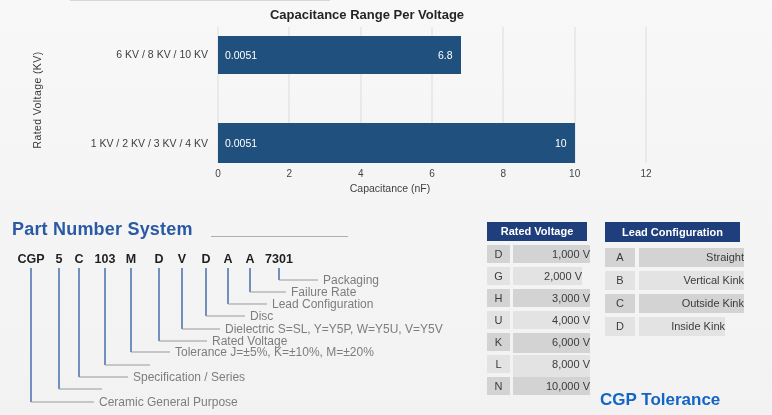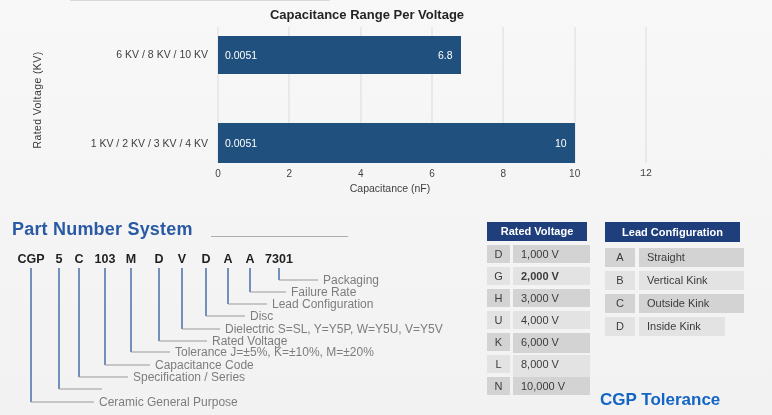--- a/index.html
+++ b/index.html
@@ -38,21 +38,21 @@
   .pn-rule{background:#aeaeae;height:1px;}
   .pn-code{font-size:12.5px;font-weight:bold;color:#1f1f1f;transform:translateX(-50%);}
   .pn-label{font-size:12px;color:#7d7d7d;white-space:nowrap;transform:translateY(-50%);}
   .pn-svg{left:0;top:0;pointer-events:none;}
 
   
   .tbl-header{
     background:#1f3e7c;color:#ffffff;font-size:11px;font-weight:bold;
     text-align:center;box-sizing:border-box;
   }
-  .cell{box-sizing:border-box;font-size:11px;color:#3b3b3b;overflow:hidden;}
+  .cell{box-sizing:border-box;font-size:11px;color:#3b3b3b;overflow:hidden;text-align:right;}
   .cell.code{text-align:center;}
   .cell.val{padding-left:8px;}
   .shade-a{background:#d3d3d3;}
   .shade-b{background:#e3e3e3;}
 
   
   .datasheet-link{
     font-size:17px;font-weight:bold;color:#1265c5;text-decoration:none;cursor:pointer;
   }
   .top-line{background:#d8d8d8;height:1px;}
@@ -85,21 +85,21 @@
       <span class="bar-label min">0.0051</span>
       <span class="bar-label max">10</span>
     </div>
 
     <span class="tick" style="left:0%;">0</span>
     <span class="tick" style="left:16.667%;">2</span>
     <span class="tick" style="left:33.333%;">4</span>
     <span class="tick" style="left:50%;">6</span>
     <span class="tick" style="left:66.667%;">8</span>
     <span class="tick" style="left:83.333%;">10</span>
-    <span class="tick" style="left:100%;font-family:Liberation Mono, monospace;">12</span>
+    <span class="tick" style="left:100%;">12</span>
   </div>
 
   <div class="abs cat-label nowrap" style="top:48px;">6 KV / 8 KV / 10 KV</div>
   <div class="abs cat-label nowrap" style="top:137px;">1 KV / 2 KV / 3 KV / 4 KV</div>
 
   <div class="abs x-axis-title nowrap" style="left:390px;top:182px;">Capacitance (nF)</div>
 
   <div class="abs pn-heading nowrap" style="left:12px;top:219px;">Part Number System</div>
   <div class="abs pn-rule" style="left:211px;top:236px;width:137px;"></div>
 
@@ -144,30 +144,29 @@
     </g>
   </svg>
 
   <span class="abs pn-label" style="left:323px;top:280px;">Packaging</span>
   <span class="abs pn-label" style="left:291px;top:292px;">Failure Rate</span>
   <span class="abs pn-label" style="left:272px;top:304px;">Lead Configuration</span>
   <span class="abs pn-label" style="left:250px;top:316px;">Disc</span>
   <span class="abs pn-label" style="left:225px;top:329px;">Dielectric S=SL, Y=Y5P, W=Y5U, V=Y5V</span>
   <span class="abs pn-label" style="left:212px;top:341px;">Rated Voltage</span>
   <span class="abs pn-label" style="left:175px;top:352px;">Tolerance J=±5%, K=±10%, M=±20%</span>
-  <span class="abs pn-label" style="left:155px;top:365px;">Capacitance Code</span>
   <span class="abs pn-label" style="left:133px;top:377px;">Specification / Series</span>
   <span class="abs pn-label" style="left:99px;top:402px;">Ceramic General Purpose</span>
 
   <div class="abs tbl-header" style="left:487px;top:222px;width:100px;height:19px;line-height:19px;">Rated Voltage</div>
 
   <div class="abs cell code shade-a" style="left:487px;top:245px;width:23px;height:18px;line-height:18px;">D</div>
   <div class="abs cell val  shade-a" style="left:513px;top:245px;width:77px;height:18px;line-height:18px;">1,000 V</div>
   <div class="abs cell code shade-b" style="left:487px;top:267px;width:23px;height:18px;line-height:18px;">G</div>
-  <div class="abs cell val  shade-b" style="left:513px;top:267px;width:77px;height:18px;line-height:18px;font-weight:bold;">2,000 V</div>
+  <div class="abs cell val  shade-b" style="left:513px;top:267px;width:69px;height:18px;line-height:18px;">2,000 V</div>
   <div class="abs cell code shade-a" style="left:487px;top:289px;width:23px;height:18px;line-height:18px;">H</div>
   <div class="abs cell val  shade-a" style="left:513px;top:289px;width:77px;height:18px;line-height:18px;">3,000 V</div>
   <div class="abs cell code shade-b" style="left:487px;top:311px;width:23px;height:18px;line-height:18px;">U</div>
   <div class="abs cell val  shade-b" style="left:513px;top:311px;width:77px;height:18px;line-height:18px;">4,000 V</div>
   <div class="abs cell code shade-a" style="left:487px;top:333px;width:23px;height:18px;line-height:18px;">K</div>
   <div class="abs cell val  shade-a" style="left:513px;top:333px;width:77px;height:20px;line-height:18px;">6,000 V</div>
   <div class="abs cell code shade-b" style="left:487px;top:355px;width:23px;height:18px;line-height:18px;">L</div>
   <div class="abs cell val  shade-b" style="left:513px;top:355px;width:77px;height:28px;line-height:18px;">8,000 V</div>
   <div class="abs cell code shade-a" style="left:487px;top:377px;width:23px;height:18px;line-height:18px;">N</div>
   <div class="abs cell val  shade-a" style="left:513px;top:377px;width:77px;height:18px;line-height:18px;">10,000 V</div>

